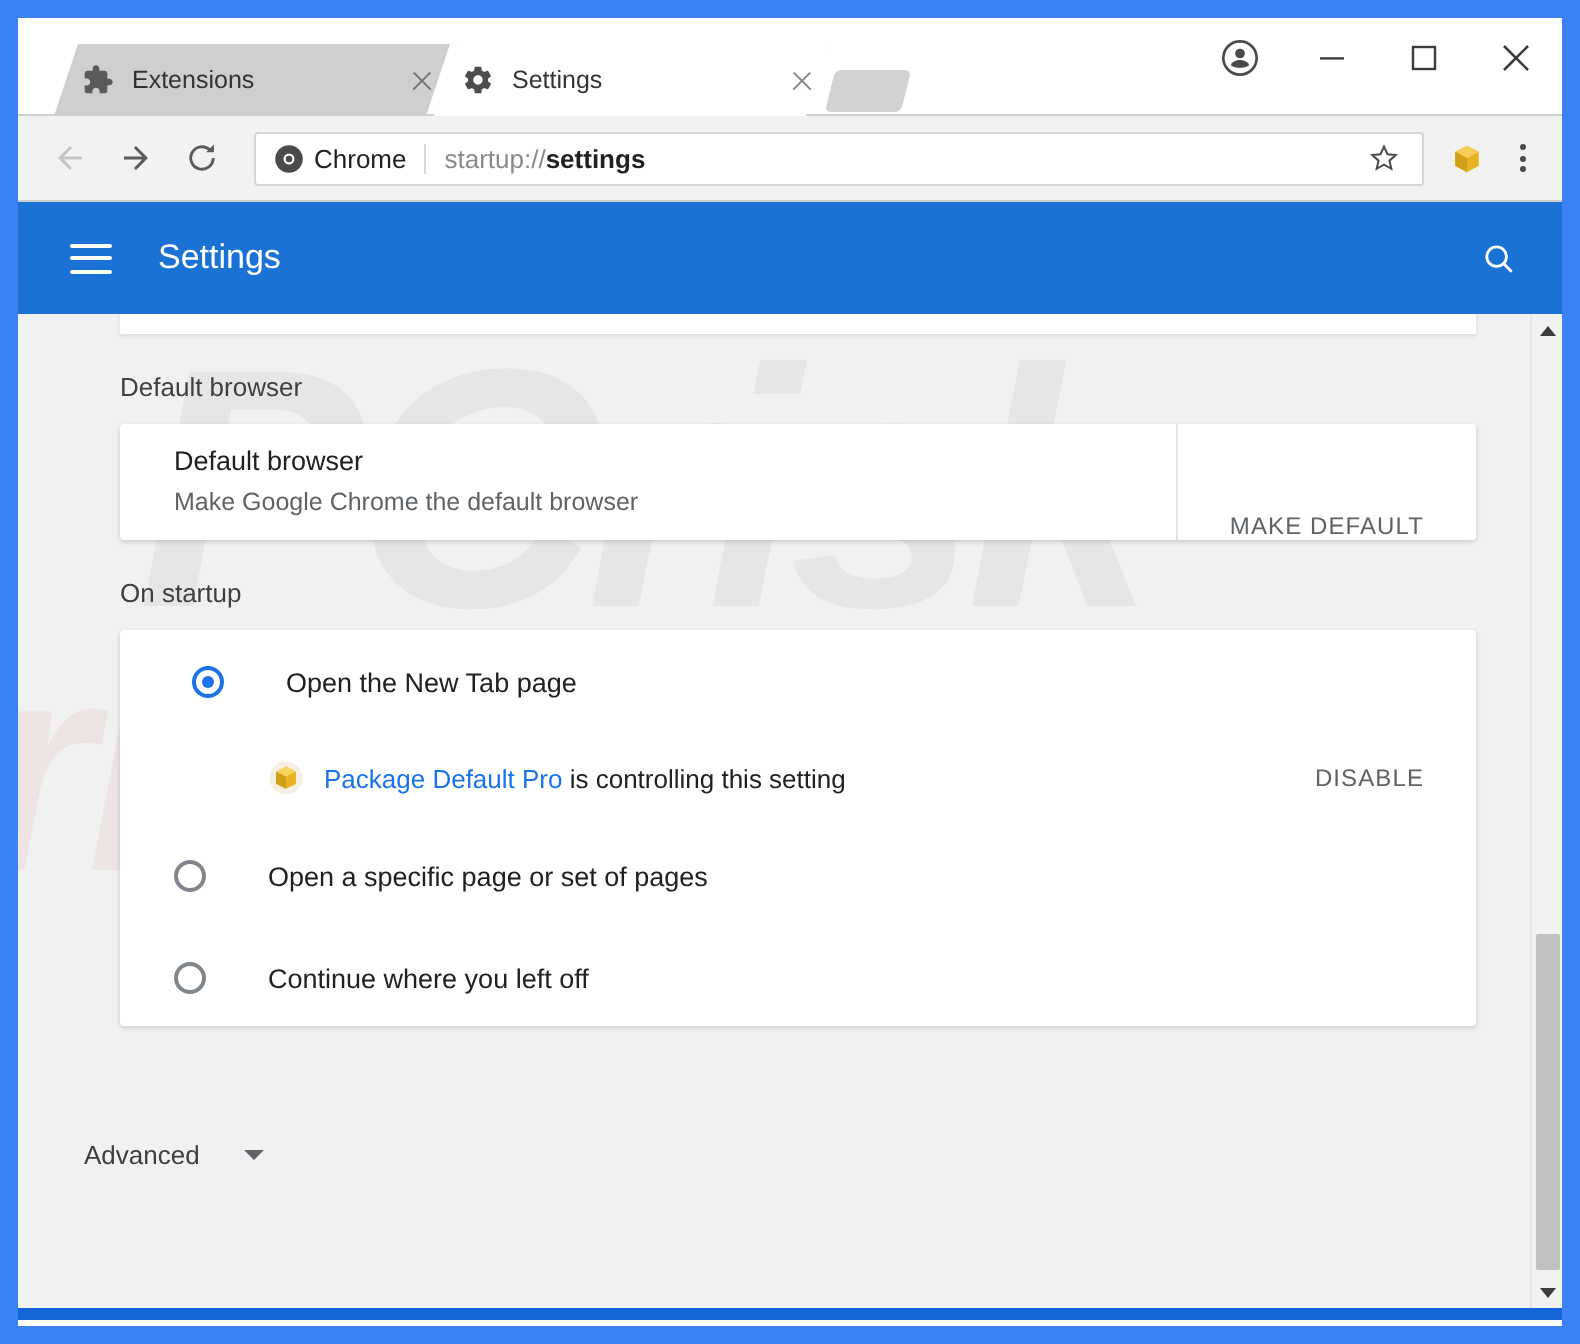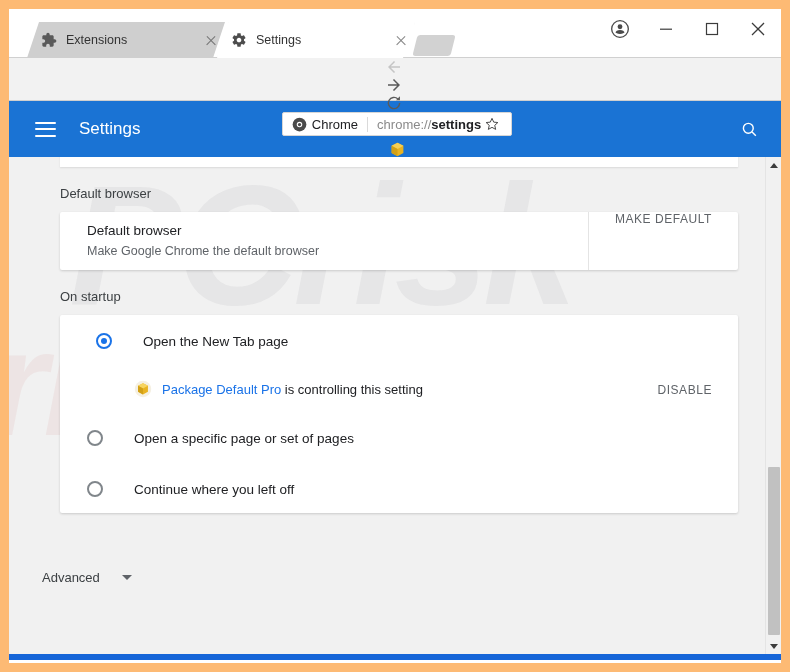--- a/index.html
+++ b/index.html
@@ -7,21 +7,21 @@
     width: 790px; height: 672px;
     font-family: "Liberation Sans", sans-serif;
     background: #1565d8;
     overflow: hidden;
   }
 
   .window {
     position: absolute;
     left: 0; top: 0;
     width: 790px; height: 672px;
-    background: #fdba74; 
+    background: #3b82f6; 
   }
 
   
   .chrome-frame {
     position: absolute;
     left: 9px; top: 9px;
     width: 772px; height: 654px;
     background: #ffffff;
     overflow: hidden;
   }
@@ -126,21 +126,20 @@
 
   
   .toolbar {
     position: relative;
     height: 43px;
     background: #f2f2f2;
     display: flex;
     align-items: center;
     padding: 0 9px 0 12px;
     border-bottom: 1px solid #cfcfcf;
-    flex-direction: column;
   }
   .nav-btn {
     width: 28px; height: 28px;
     display: flex; align-items: center; justify-content: center;
     margin-right: 5px;
   }
   .omnibox {
     flex: 1 1 auto;
     height: 27px;
     background: #ffffff;
@@ -285,21 +284,21 @@
     font-size: 12.5px;
     color: #5f6368;
     line-height: 1.5;
     margin-top: 1px;
   }
   .row-action {
     flex: 0 0 auto;
     border-left: 1px solid #e4e4e4;
     height: 58px;
     display: flex;
-    align-items: flex-start;
+    align-items: flex-end;
     padding: 0 26px;
   }
   .action-text {
     font-size: 12px;
     letter-spacing: .55px;
     color: #5f6368;
     font-weight: 400;
   }
 
   
@@ -493,21 +492,21 @@
       <div class="omnibox">
         <span class="chrome-badge">
           <svg width="15" height="15" viewBox="0 0 24 24">
             <circle cx="12" cy="12" r="11" fill="#4a4a4a"></circle>
             <circle cx="12" cy="12" r="4.4" fill="#ffffff"></circle>
             <circle cx="12" cy="12" r="2.6" fill="#4a4a4a"></circle>
           </svg>
           <span class="chrome-badge-text">Chrome</span>
         </span>
         <span class="omni-sep"></span>
-        <span class="omni-url"><span>chrome://</span><b>settings</b></span>
+        <span class="omni-url"><span>startup://</span><b>settings</b></span>
         <span class="star-btn">
           <svg width="16" height="16" viewBox="0 0 24 24">
             <path fill="none" stroke="#4a4a4a" stroke-width="1.5" d="M12 3.5l2.6 5.7 6.2.6-4.7 4.2 1.4 6.1L12 17l-5.5 3.1 1.4-6.1L3.2 9.8l6.2-.6z"></path>
           </svg>
         </span>
       </div>
 
       <div class="ext-btn">
         <svg width="17" height="17" viewBox="0 0 24 24">
           <path fill="#e8b322" d="M12 2.6l8.3 4.2v10L12 21.4 3.7 16.8v-10z"></path>

